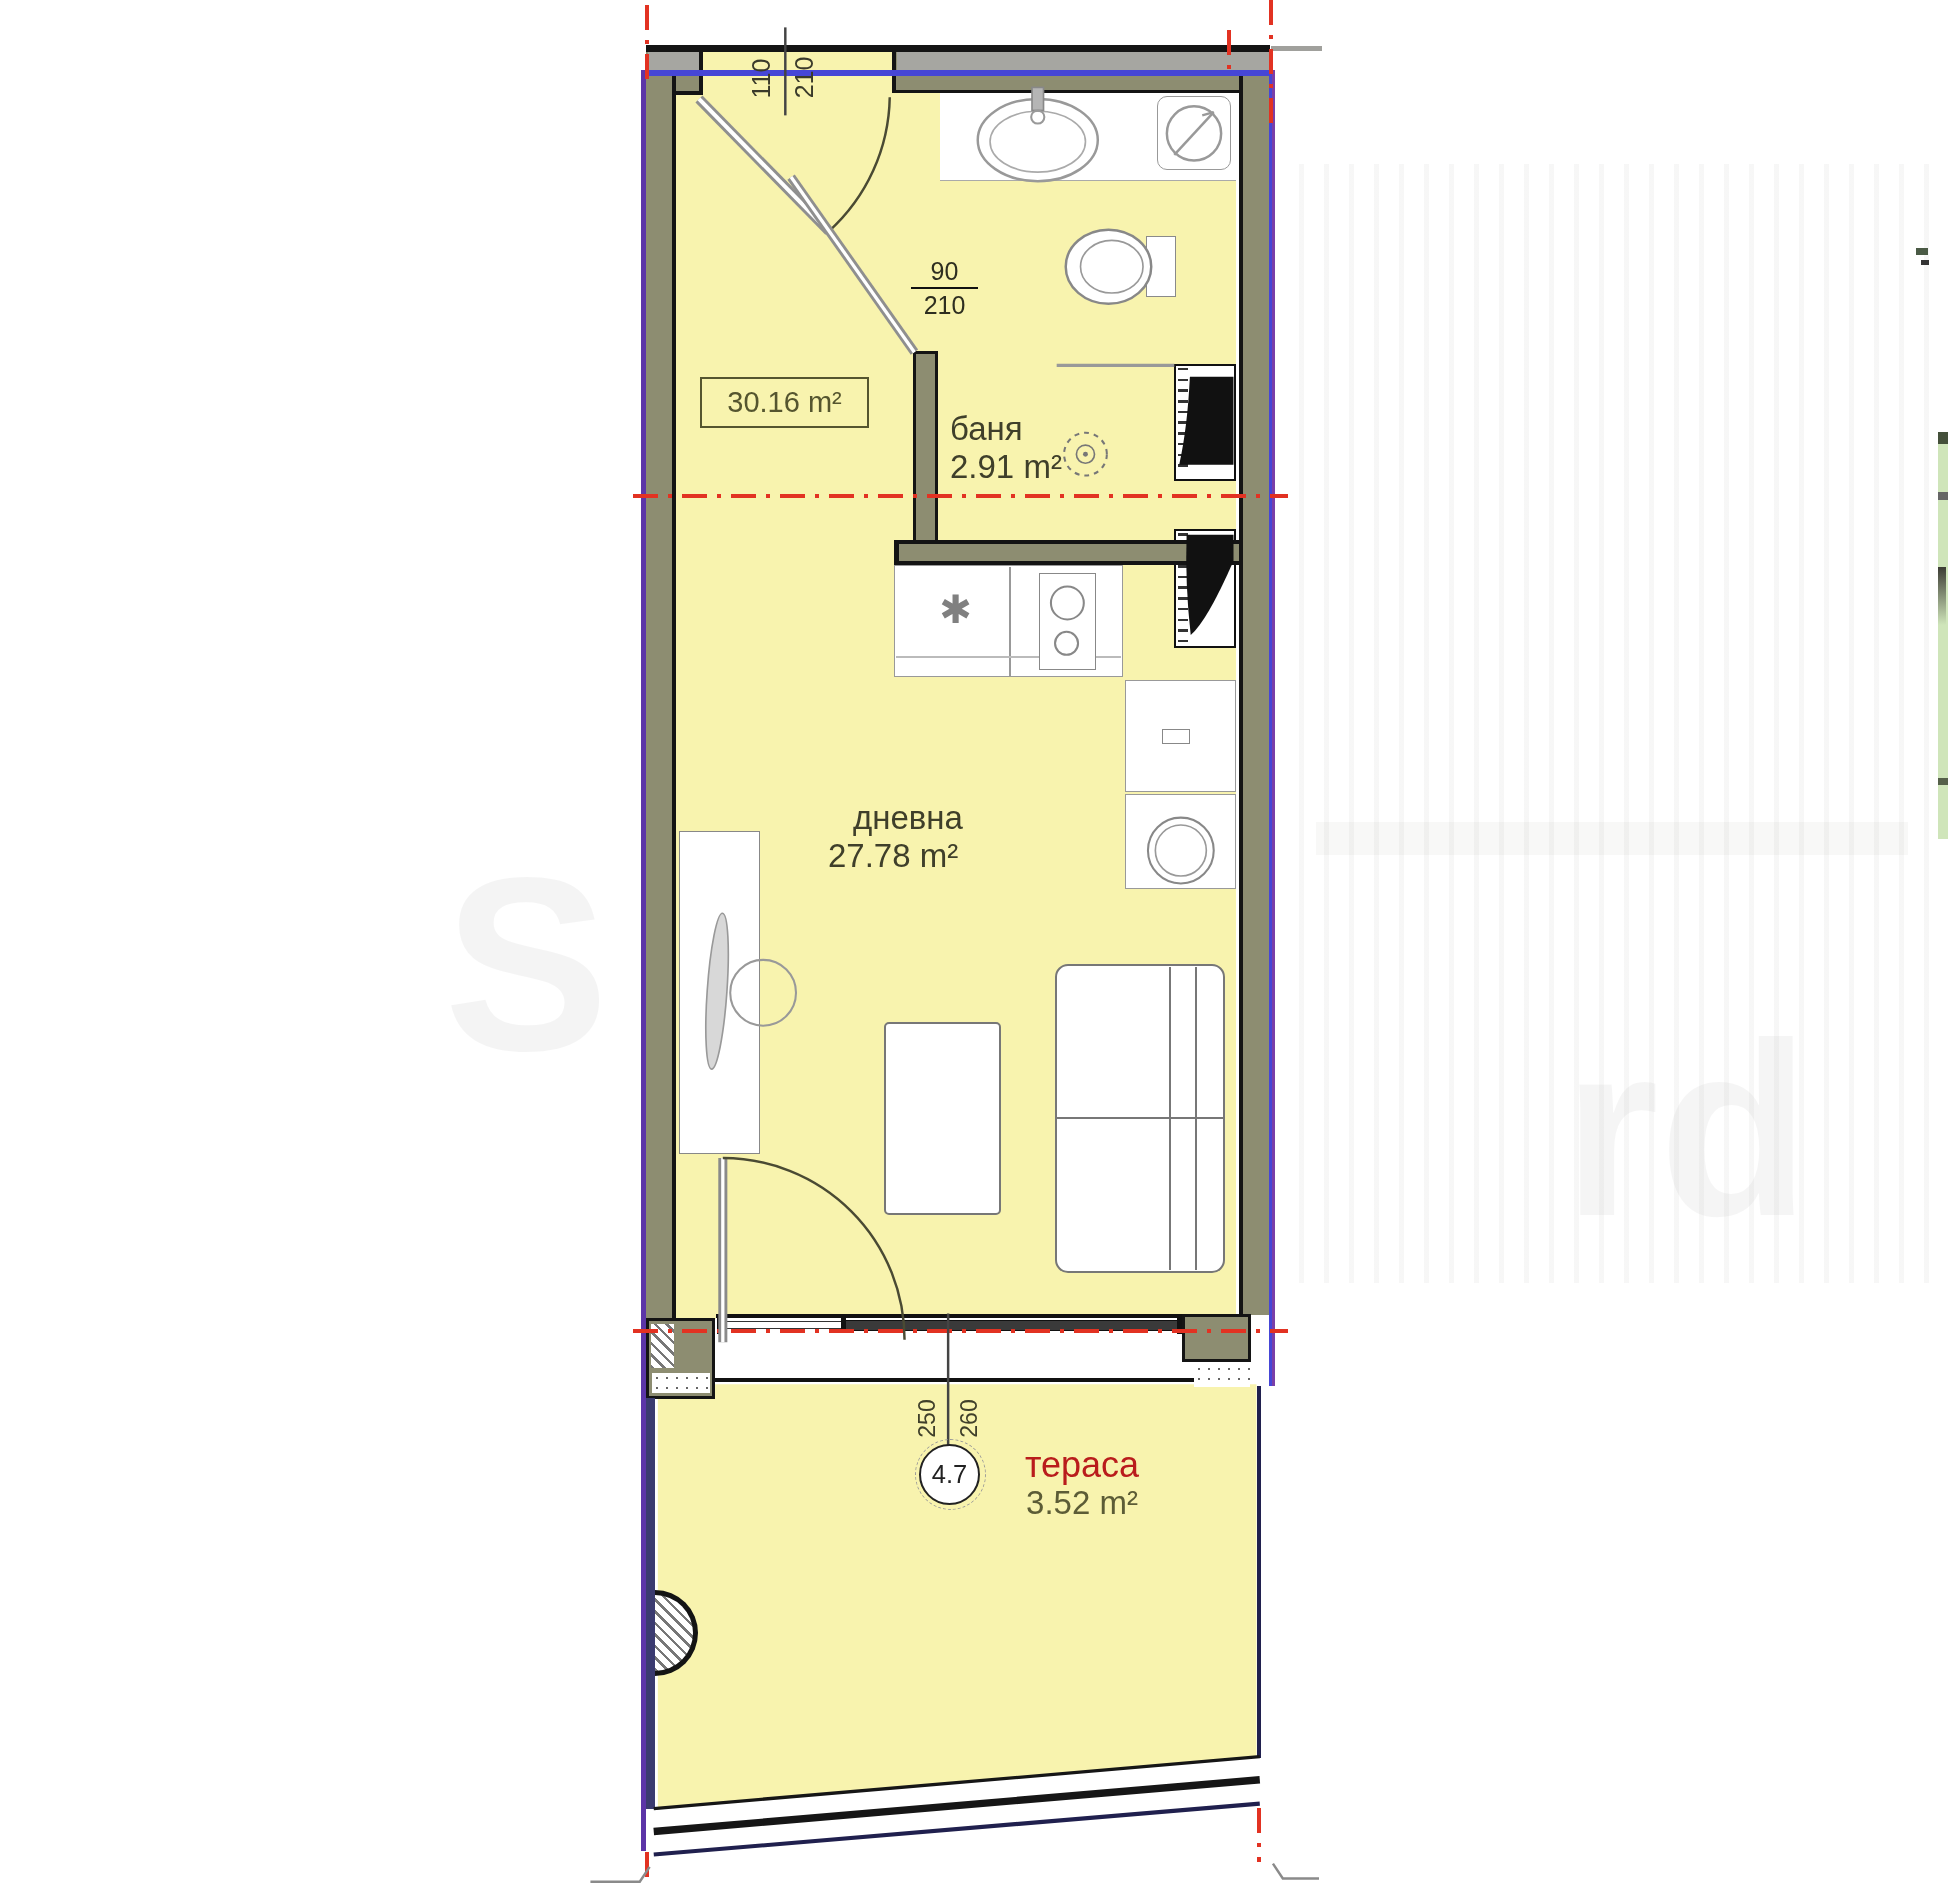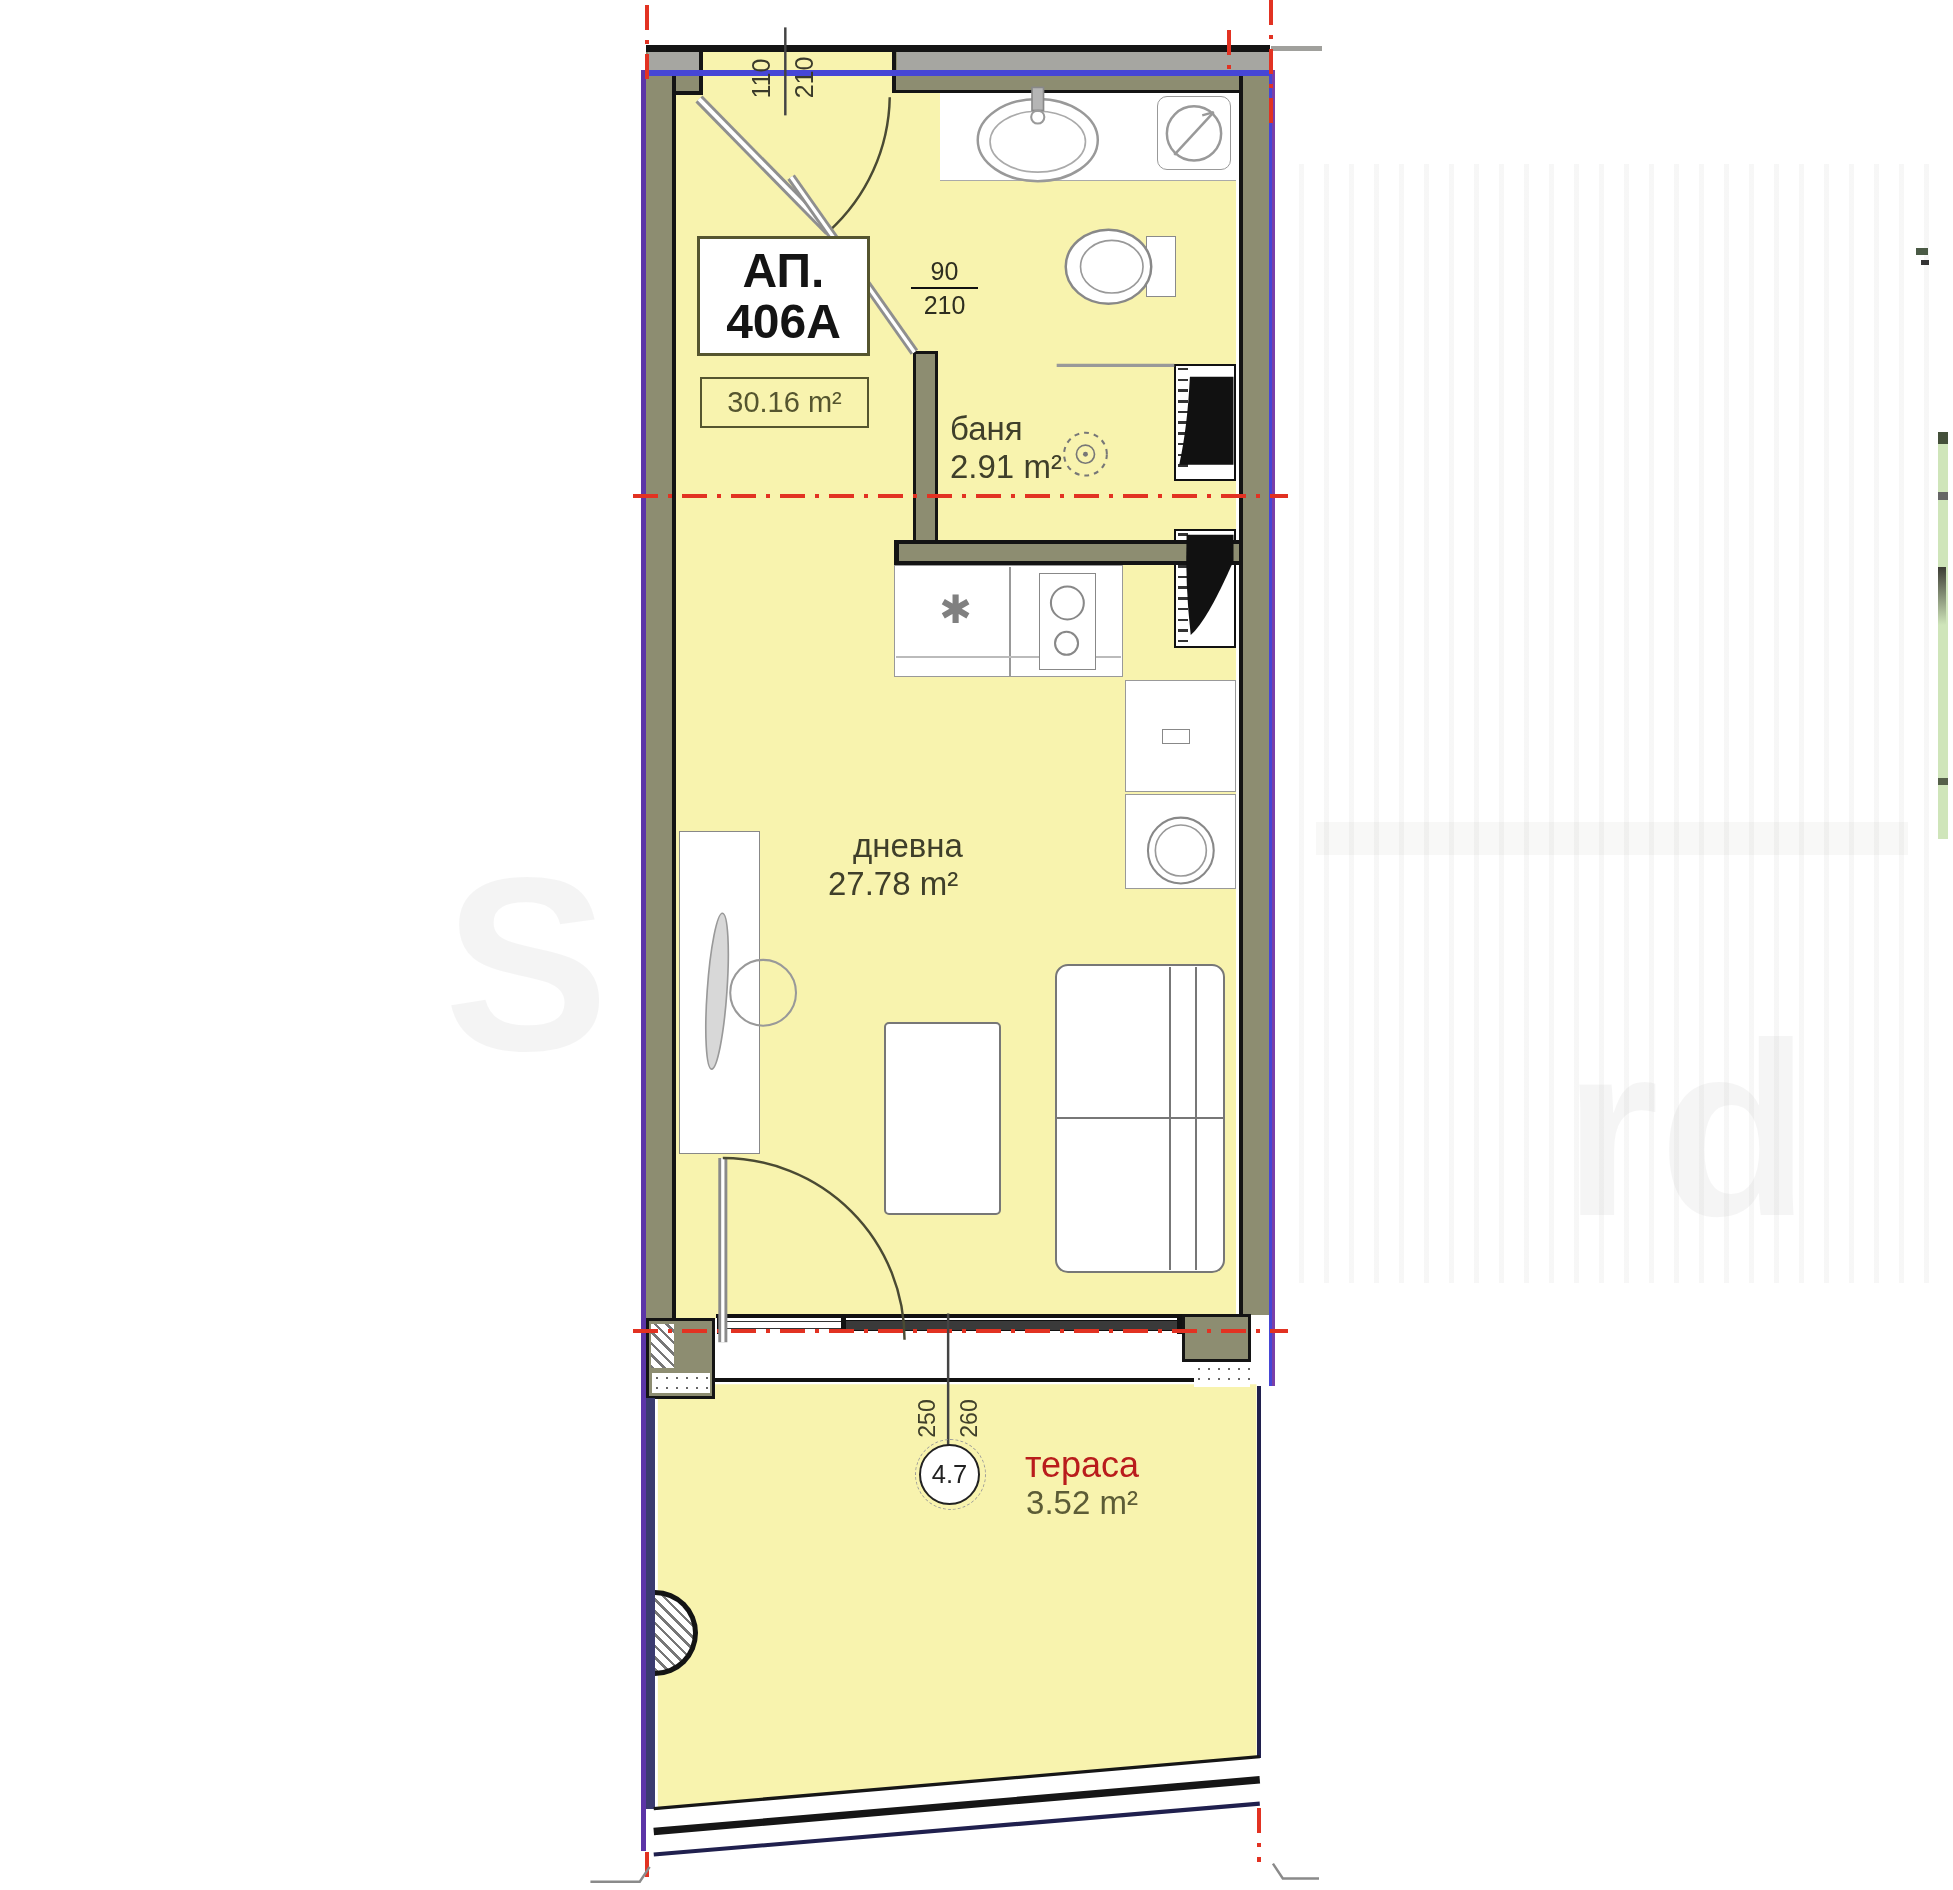--- a/index.html
+++ b/index.html
@@ -162,34 +162,30 @@
 
     <line x1="955" y1="33" x2="955" y2="140" stroke="#444" stroke-width="3"></line>
     <line x1="1153" y1="1597" x2="1153" y2="1757" stroke="#444" stroke-width="3"></line>
 
     <polyline points="718,2288 778,2288 790,2270" fill="none" stroke="#8a8a8a" stroke-width="3"></polyline>
     <polyline points="1548,2266 1560,2284 1604,2284" fill="none" stroke="#8a8a8a" stroke-width="3"></polyline>
   </svg>
 
   <div class="abs" style="left:931px;top:587px;width:49px;text-align:center;font-size:39px;color:#808080;">✱</div>
 
-  <div class="abs" style="left:697px;top:236px;width:173px;height:120px;background:#fff;border:3.3px solid #55552f;box-sizing:border-box;display:flex;flex-direction:column;align-items:center;justify-content:center;">
-    <div style="font-size:48px;font-weight:bold;color:#141414;line-height:51px;">АП.</div>
-    <div style="font-size:48px;font-weight:bold;color:#141414;line-height:51px;">406А</div>
-  </div>
   <div class="abs" style="left:700px;top:377px;width:169px;height:51px;background:#f8f3ae;border:2.5px solid #55552f;box-sizing:border-box;display:flex;align-items:center;justify-content:center;">
     <div style="font-size:29px;color:#55552f;">30.16 m²</div>
   </div>
 
   <div class="abs" style="left:950px;top:410px;width:181px;">
     <div class="lbl">баня</div>
     <div class="lbl">2.91 m²</div>
   </div>
   <div class="abs" style="left:828px;top:799px;width:181px;">
-    <div class="lbl" style="padding-left:25px;margin-top:28px;">дневна</div>
+    <div class="lbl" style="padding-left:25px;">дневна</div>
     <div class="lbl">27.78 m²</div>
   </div>
   <div class="abs" style="left:1000px;top:1446px;width:164px;text-align:center;color:#5c5c36;">
     <div class="lbl" style="color:#b91c1c;font-size:36px;">тераса</div>
     <div class="lbl" style="color:#5c5c36;">3.52 m²</div>
   </div>
 
   <div class="abs" style="left:911px;top:257px;width:67px;text-align:center;color:#2e2e20;font-size:25px;line-height:28px;">
     <div>90</div>
     <div style="height:2.5px;background:#111;margin:1.6px 0;"></div>

